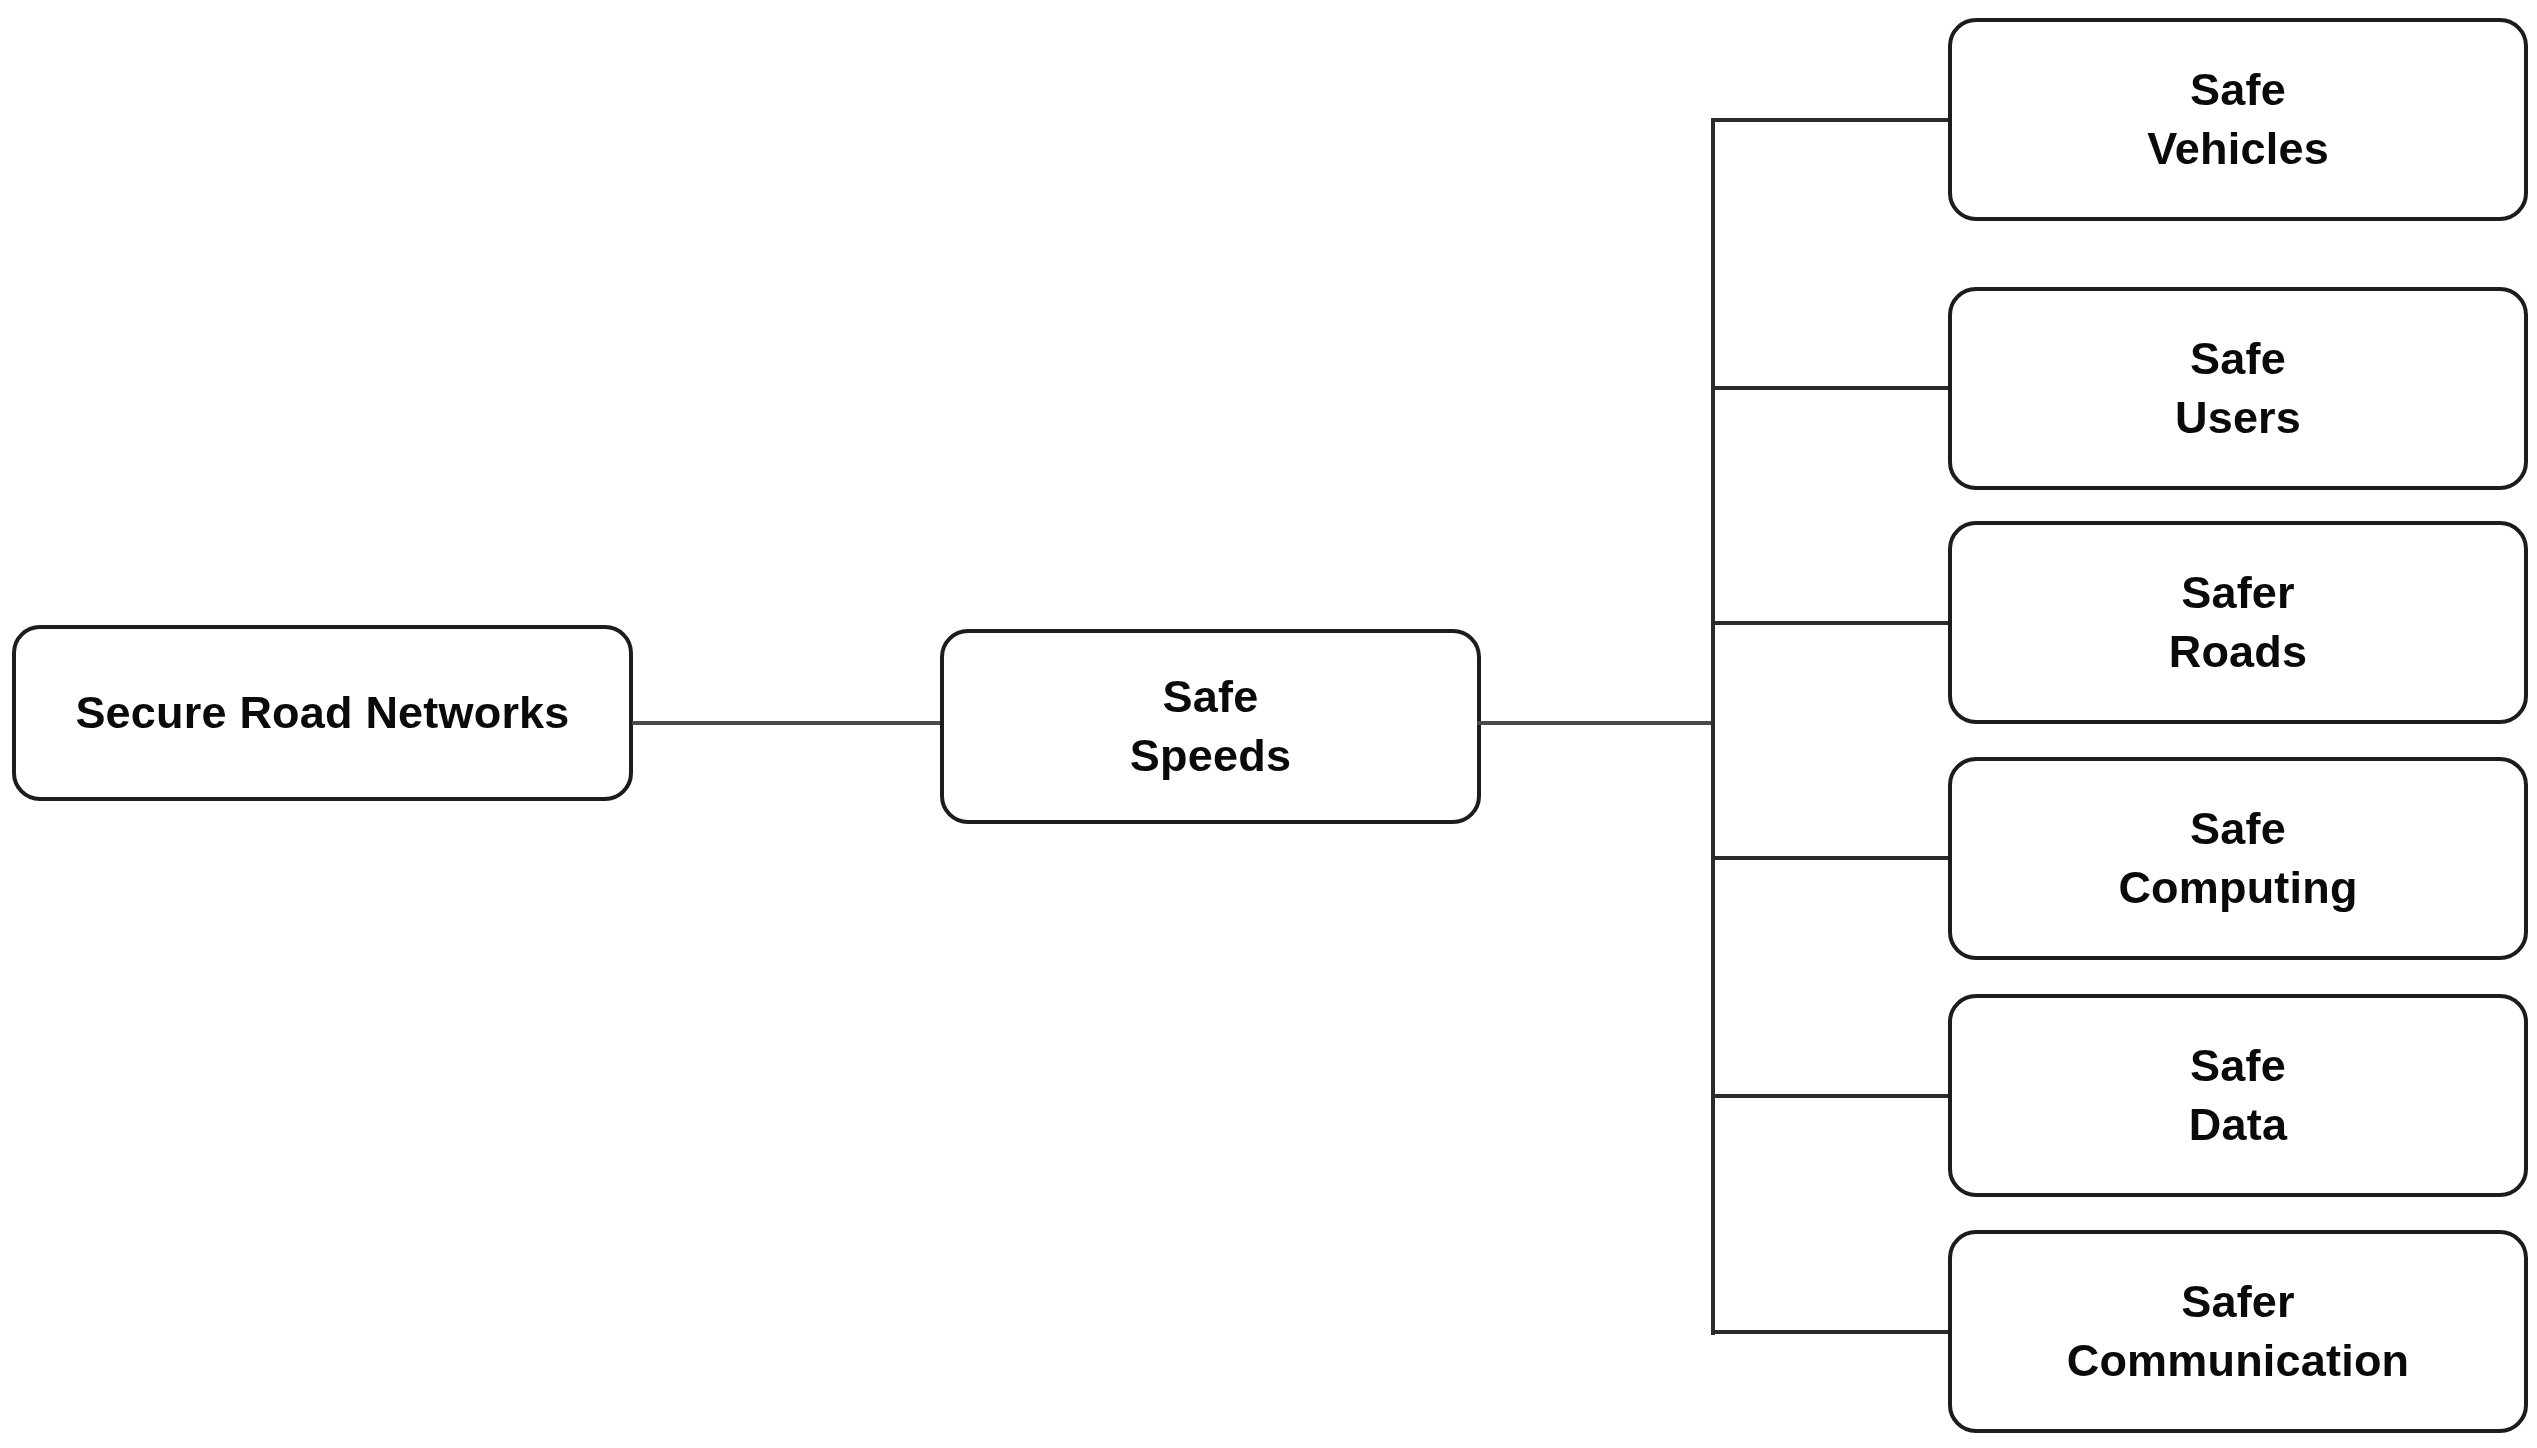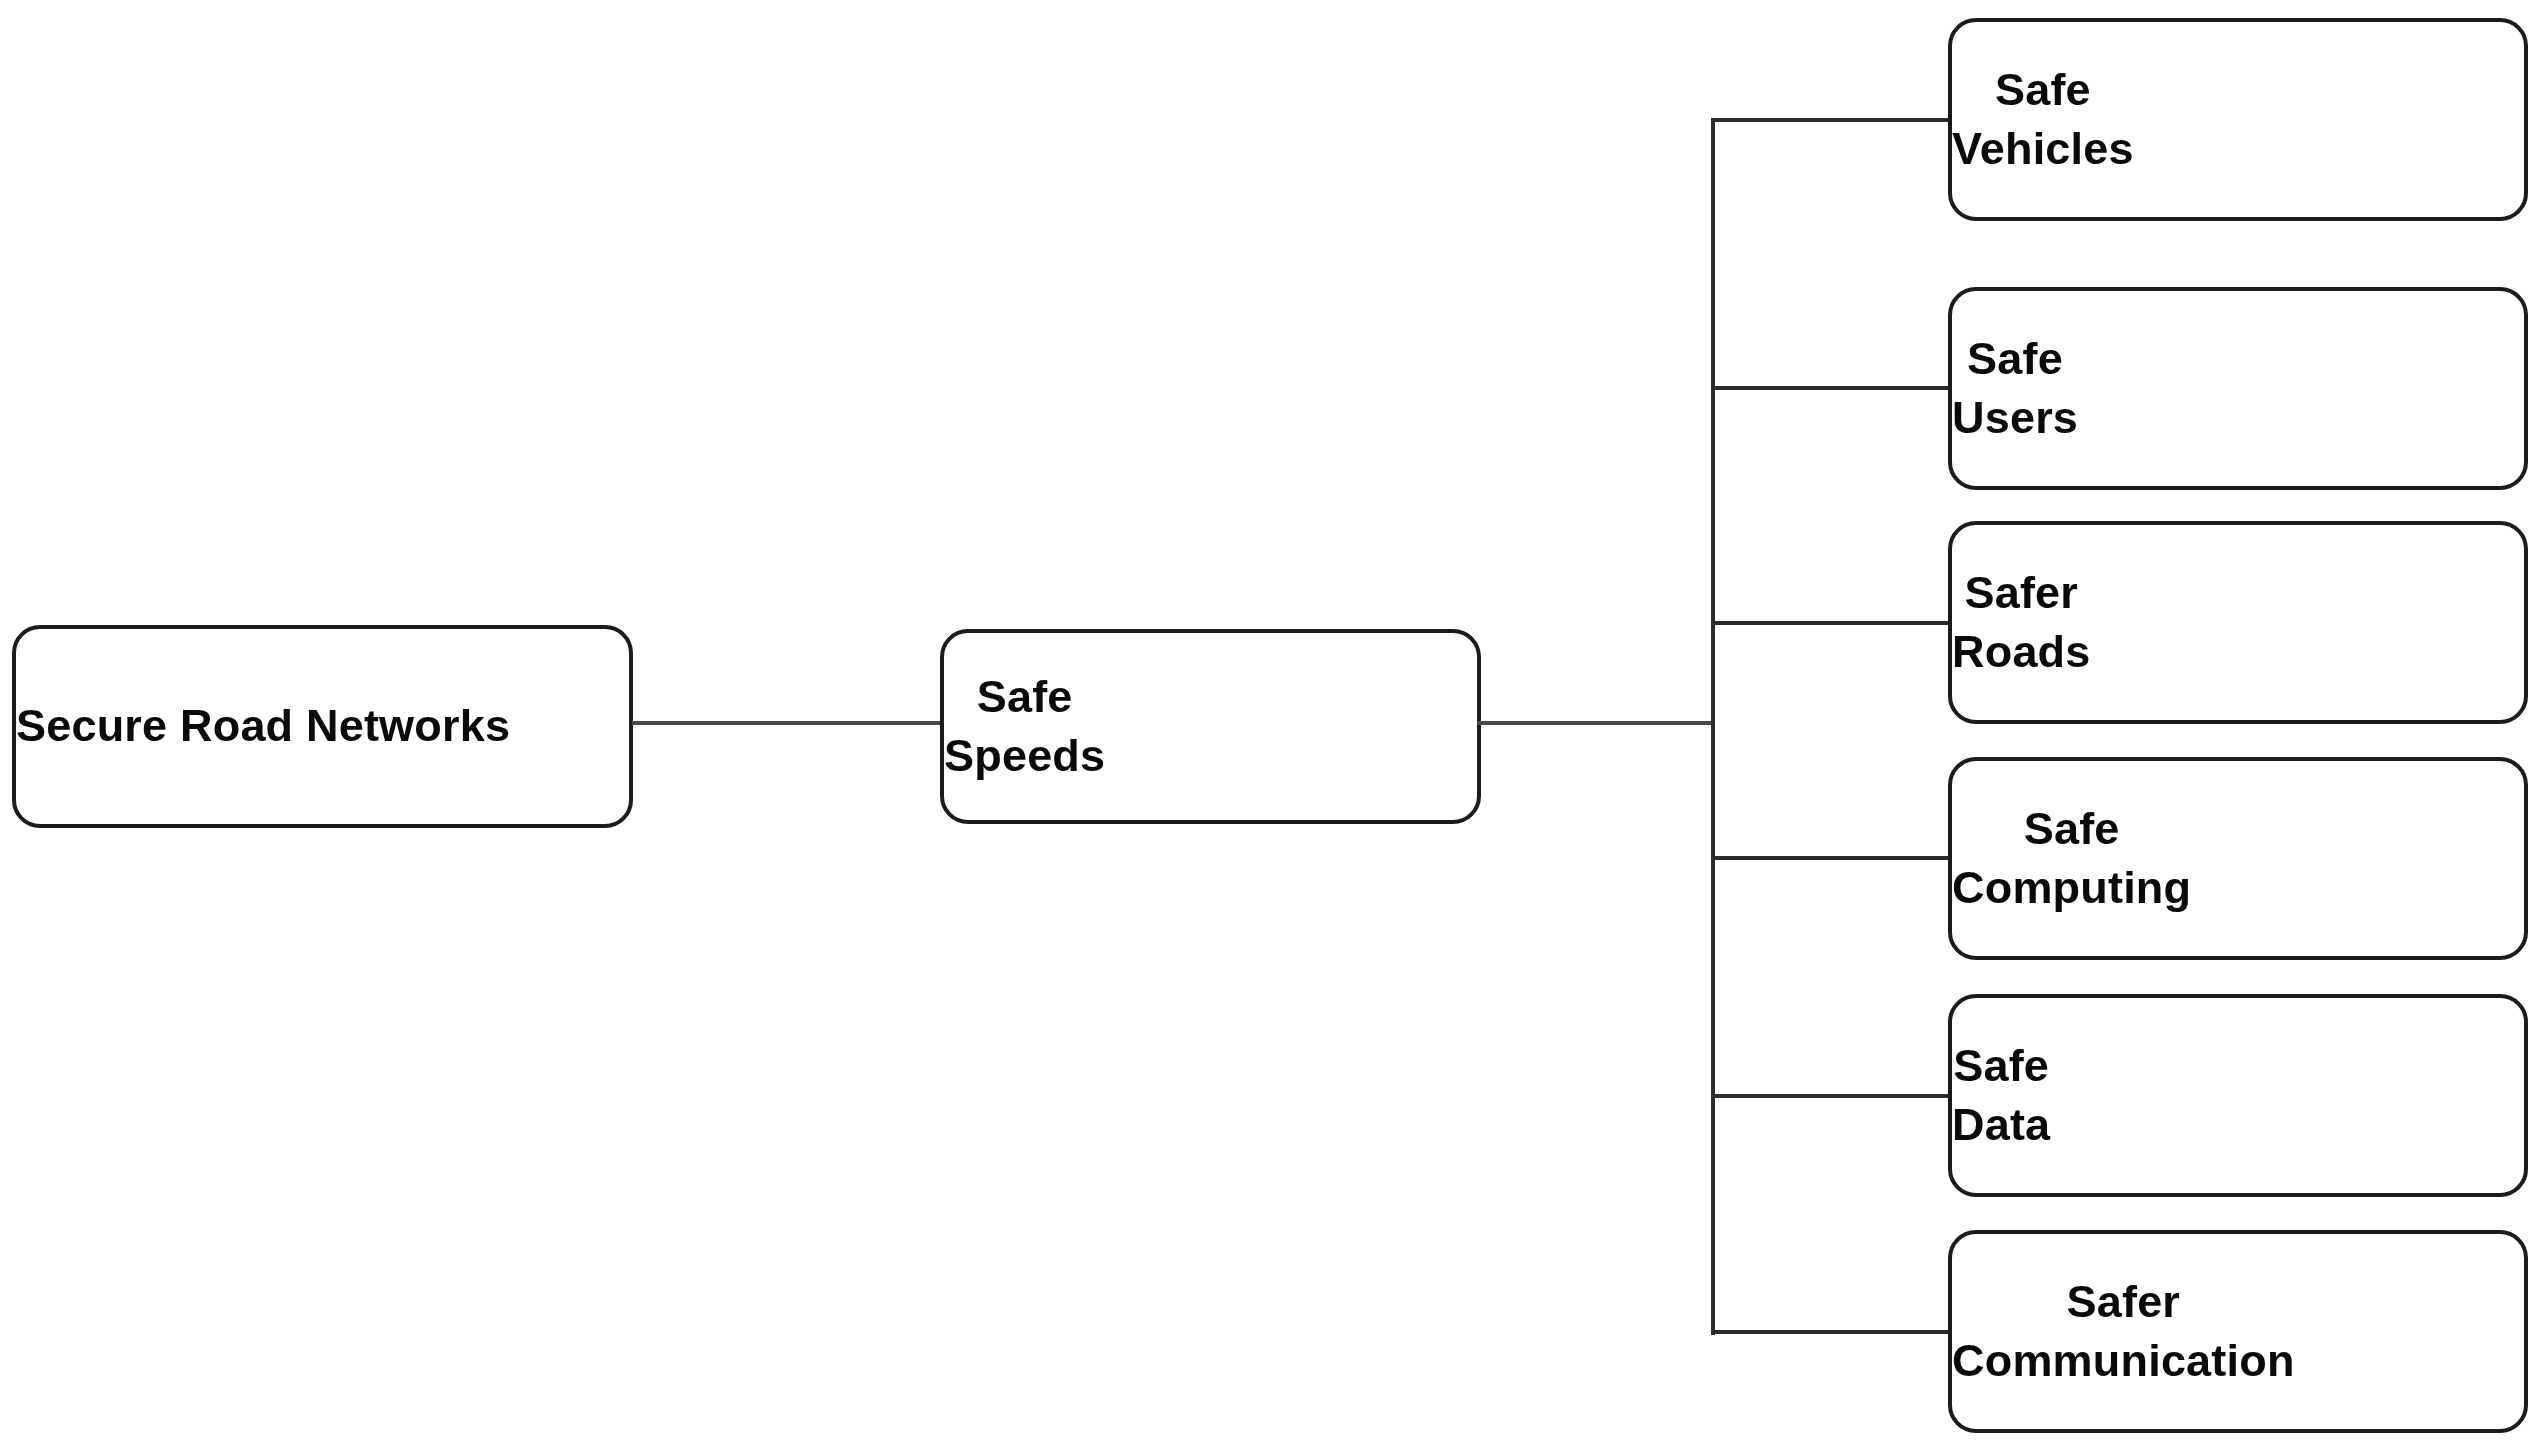--- a/index.html
+++ b/index.html
@@ -19,32 +19,33 @@
     overflow: hidden;
   }
   .node {
     position: absolute;
     box-sizing: border-box;
     background: #ffffff;
     border: 4px solid #1c1c1c;
     border-radius: 28px;
     display: flex;
     align-items: center;
+    justify-content: center;
     text-align: center;
     color: #0a0a0a;
     font-weight: bold;
     line-height: 1.30;
     letter-spacing: 0.2px;
     white-space: pre-line;
   }
   .node-root {
     left: 12px;
     top: 625px;
     width: 621px;
-    height: 203px;
+    height: 176px;
     font-size: 45px;
   }
   .node-mid {
     left: 940px;
     top: 629px;
     width: 541px;
     height: 195px;
     font-size: 45px;
   }
   .node-leaf {

